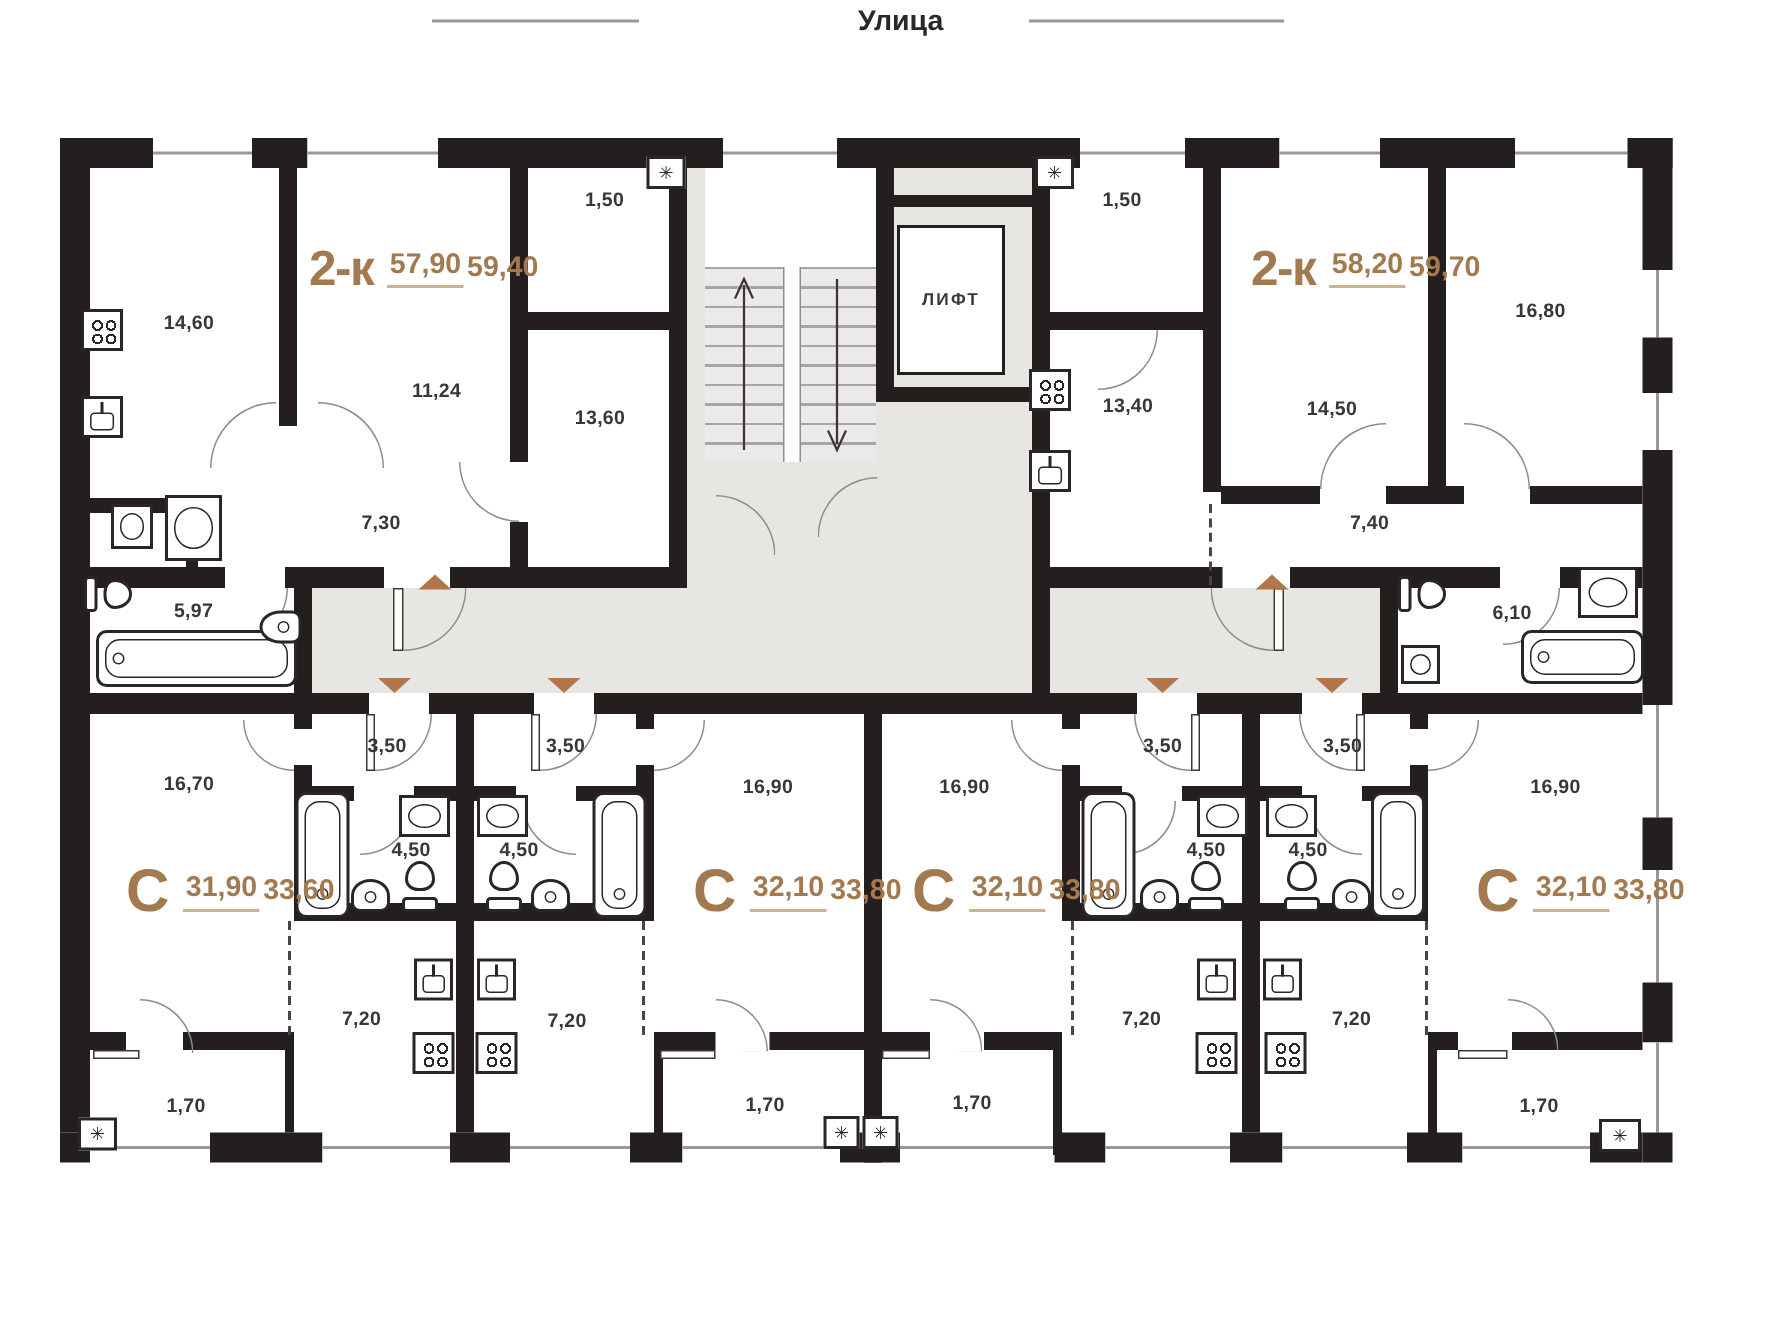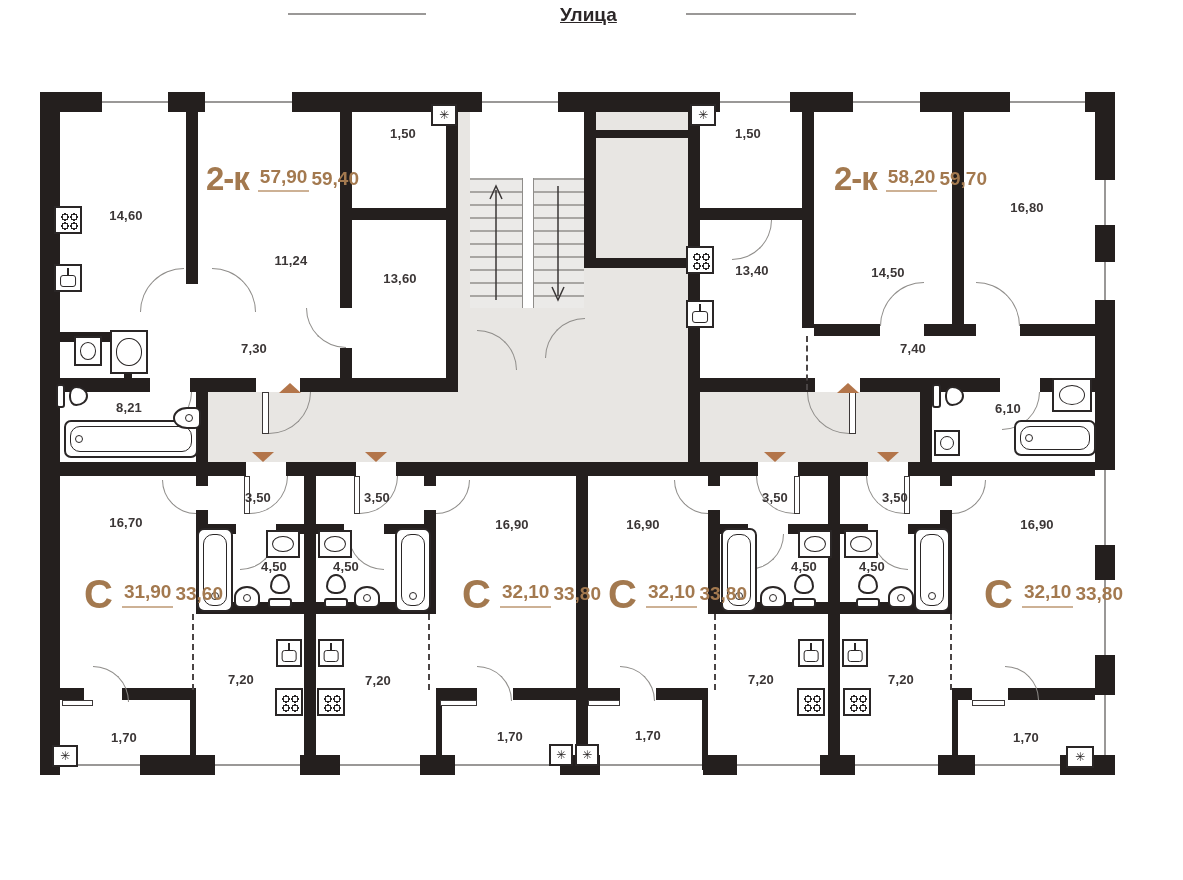--- a/index.html
+++ b/index.html
@@ -75,21 +75,21 @@
     border-top:10px solid var(--c-arrow,#b3754a);}
   
   .stairs{position:absolute;background:#ebeae8;
     background-image:repeating-linear-gradient(to bottom,#a8a6a3 0 1.6px,transparent 1.6px 13px);}
   .stairs .mid{position:absolute;top:0;bottom:0;left:52px;width:10px;background:#fff;
     border-left:1.4px solid #8f8d8a;border-right:1.4px solid #8f8d8a;}
   .lift{position:absolute;background:#fff;border:2px solid var(--c-wall,#241f1e);
     display:flex;align-items:center;justify-content:center;box-sizing:border-box;}
   .lift span{font-size:11.5px;font-weight:700;letter-spacing:1.5px;color:#3b3636;}
   
-  .street-label{position:absolute;top:4px;left:560px;font-size:19px;font-weight:700;color:#2b2627;text-decoration:underline;}
+  .street-label{position:absolute;top:4px;left:572px;font-size:19px;font-weight:700;color:#2b2627;}
   .sline{position:absolute;top:13px;height:2px;background:var(--c-line,#9a9897);}
   .yard{position:absolute;left:512px;top:816px;display:flex;align-items:center;gap:28px;}
   .yard .lbl{font-size:19px;font-weight:700;color:#2b2627;}
 </style>
 </head>
 <body>
 
 <div class="plan">
 
   <div class="sline" style="left:288px;width:138px;"></div>
@@ -106,20 +106,23 @@
   <svg style="position:absolute;left:470px;top:178px;" width="114" height="130" viewBox="0 0 114 130">
     <line x1="26" y1="122" x2="26" y2="12" stroke="#3a3636" stroke-width="1.5"></line>
     <path d="M20 21 L26 8 L32 21" fill="none" stroke="#3a3636" stroke-width="1.5"></path>
     <line x1="88" y1="8" x2="88" y2="118" stroke="#3a3636" stroke-width="1.5"></line>
     <path d="M82 109 L88 122 L94 109" fill="none" stroke="#3a3636" stroke-width="1.5"></path>
   </svg>
 
   <div class="w" style="left:584px;top:112px;width:12px;height:154px;"></div>
   <div class="w" style="left:584px;top:130px;width:116px;height:8px;"></div>
   <div class="w" style="left:584px;top:258px;width:116px;height:10px;"></div>
+  <div class="lift" style="left:598px;top:150px;width:72px;height:100px;">
+    <span>ЛИФТ</span>
+  </div>
 
   <div class="w" style="left:40px;top:92px;width:62px;height:20px;"></div>
   <div class="winh" style="left:102px;top:92px;width:66px;height:20px;"></div>
   <div class="w" style="left:168px;top:92px;width:37px;height:20px;"></div>
   <div class="winh" style="left:205px;top:92px;width:87px;height:20px;"></div>
   <div class="w" style="left:292px;top:92px;width:190px;height:20px;"></div>
   <div class="winh" style="left:482px;top:92px;width:76px;height:20px;"></div>
   <div class="w" style="left:558px;top:92px;width:162px;height:20px;"></div>
   <div class="winh" style="left:720px;top:92px;width:70px;height:20px;"></div>
   <div class="w" style="left:790px;top:92px;width:63px;height:20px;"></div>
@@ -366,21 +369,21 @@
       <span class="top">32,10</span>
       <span class="bot">33,80</span>
     </span>
   </div>
 
   <b class="dim" style="left:126px;top:215px;">14,60</b>
   <b class="dim" style="left:291px;top:260px;">11,24</b>
   <b class="dim" style="left:403px;top:133px;">1,50</b>
   <b class="dim" style="left:400px;top:278px;">13,60</b>
   <b class="dim" style="left:254px;top:348px;">7,30</b>
-  <b class="dim" style="left:129px;top:407px;">8,21</b>
+  <b class="dim" style="left:129px;top:407px;">5,97</b>
   <b class="dim" style="left:748px;top:133px;">1,50</b>
   <b class="dim" style="left:752px;top:270px;">13,40</b>
   <b class="dim" style="left:888px;top:272px;">14,50</b>
   <b class="dim" style="left:1027px;top:207px;">16,80</b>
   <b class="dim" style="left:913px;top:348px;">7,40</b>
   <b class="dim" style="left:1008px;top:408px;">6,10</b>
   <b class="dim" style="left:126px;top:522px;">16,70</b>
   <b class="dim" style="left:258px;top:497px;">3,50</b>
   <b class="dim" style="left:274px;top:566px;">4,50</b>
   <b class="dim" style="left:241px;top:679px;">7,20</b>

